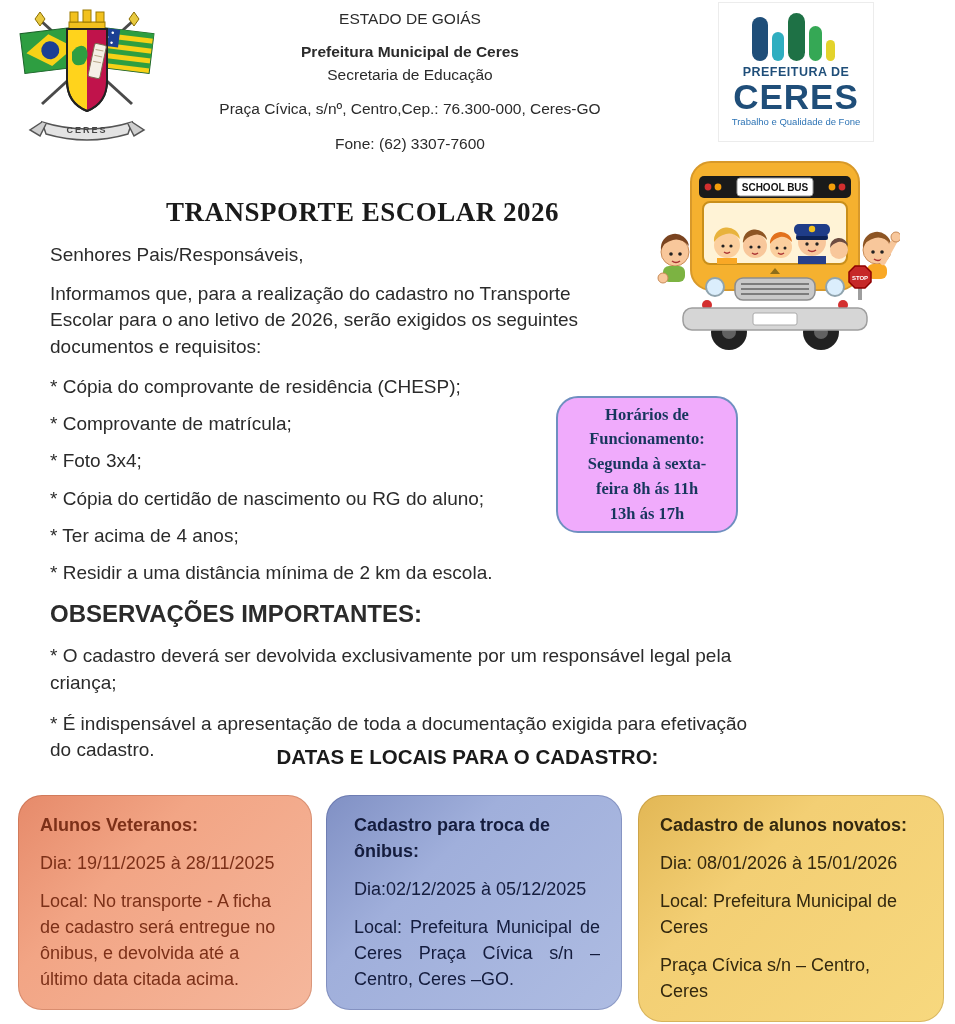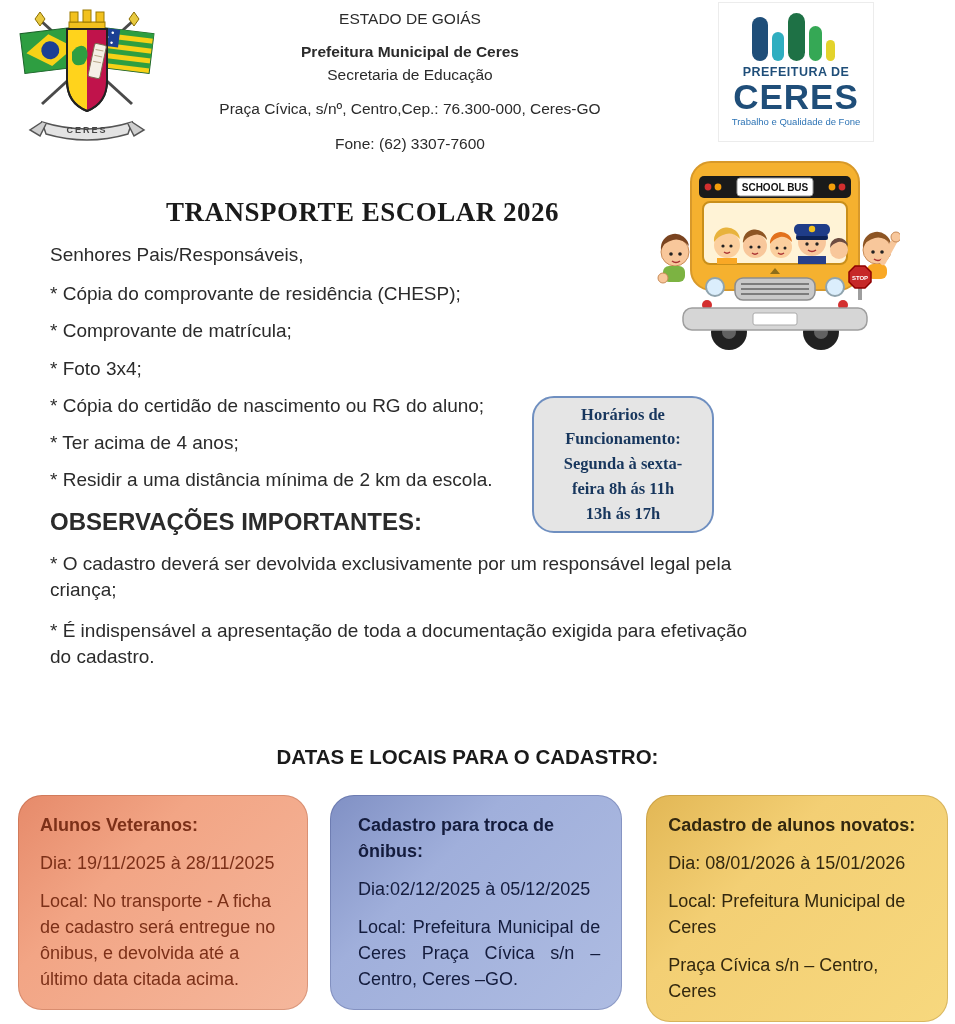--- a/index.html
+++ b/index.html
@@ -34,34 +34,34 @@
     letter-spacing:0.5px; color:#1a1a1a;
   }
   .content { position:absolute; left:50px; top:242px; width:725px; font-size:19px; line-height:1.38; }
   .content .salutation { margin-bottom:13px; }
   .content .intro { width:585px; margin-bottom:14px; }
   .content .req { margin-bottom:11px; width:520px; }
   .content .obs-heading { font-weight:bold; font-size:24px; margin:10px 0 13px 0; }
   .content .obs { width:712px; margin-bottom:15px; }
 
   .hours-box {
-    position:absolute; left:532px; top:396px; width:182px; height:137px;
-    border:2px solid #6f8fc0; border-radius:22px; background:#e5e5e5;
+    position:absolute; left:556px; top:396px; width:182px; height:137px;
+    border:2px solid #6f8fc0; border-radius:22px; background:#f0abfc;
     display:flex; flex-direction:column; justify-content:center; text-align:center;
     font-family:"Liberation Serif", serif; font-weight:bold; font-size:16.5px;
     color:#17365d; line-height:1.5;
   }
 
   .dates-heading {
     position:absolute; left:0; top:745px; width:935px; text-align:center;
     font-weight:bold; font-size:20.5px; color:#1a1a1a;
   }
 
   
-  .cards { position:absolute; left:18px; top:795px; width:930px; display:flex; align-items:flex-start;gap:8px; }
+  .cards { position:absolute; left:18px; top:795px; width:930px; display:flex; align-items:flex-start; }
   .card { border-radius:24px; padding:17px 22px; font-size:18px; line-height:1.45; }
   .card p { margin-bottom:12px; }
   .card p:last-child { margin-bottom:0; }
   .card .card-title { font-weight:bold; }
   .card-veteranos {
     width:294px; min-height:212px; margin-right:14px;
     background:linear-gradient(135deg,#e68a6a 0%,#f2a585 35%,#f5b79c 100%);
     color:#7c3018; box-shadow:inset 0 0 0 1px rgba(140,60,30,0.25);
   }
   .card-troca {
@@ -243,20 +243,21 @@
     <circle cx="166" cy="182" r="18" fill="#212121"></circle>
     <circle cx="166" cy="182" r="7" fill="#616161"></circle>
     <rect x="28" y="158" width="184" height="22" rx="9" fill="#d6d6d6" stroke="#9e9e9e" stroke-width="1.5"></rect>
     <rect x="98" y="163" width="44" height="12" rx="2" fill="#ffffff" stroke="#aaa" stroke-width="1"></rect>
   </svg>
 
   <div class="doc-title">TRANSPORTE ESCOLAR 2026</div>
 
   <div class="content">
     <p class="salutation">Senhores Pais/Responsáveis,</p>
+    <p class="intro">Informamos que, para a realização do cadastro no Transporte Escolar para o ano letivo de 2026, serão exigidos os seguintes documentos e requisitos:</p>
     <p class="req">* Cópia do comprovante de residência (CHESP);</p>
     <p class="req">* Comprovante de matrícula;</p>
     <p class="req">* Foto 3x4;</p>
     <p class="req">* Cópia do certidão de nascimento ou RG do aluno;</p>
     <p class="req">* Ter acima de 4 anos;</p>
     <p class="req">* Residir a uma distância mínima de 2 km da escola.</p>
     <p class="obs-heading">OBSERVAÇÕES IMPORTANTES:</p>
     <p class="obs">* O cadastro deverá ser devolvida exclusivamente por um responsável legal pela criança;</p>
     <p class="obs">* É indispensável a apresentação de toda a documentação exigida para efetivação do cadastro.</p>
   </div>

